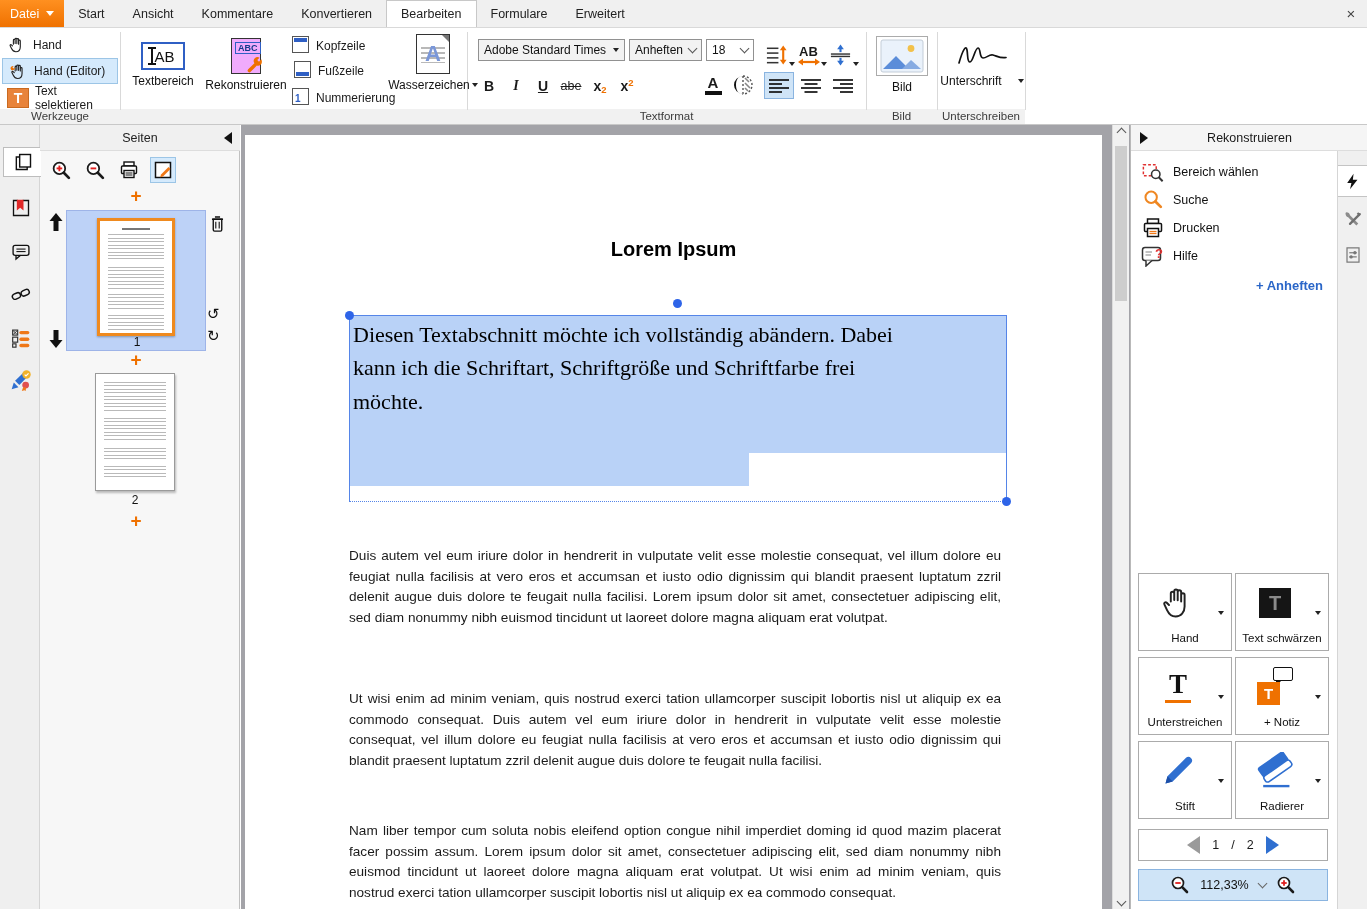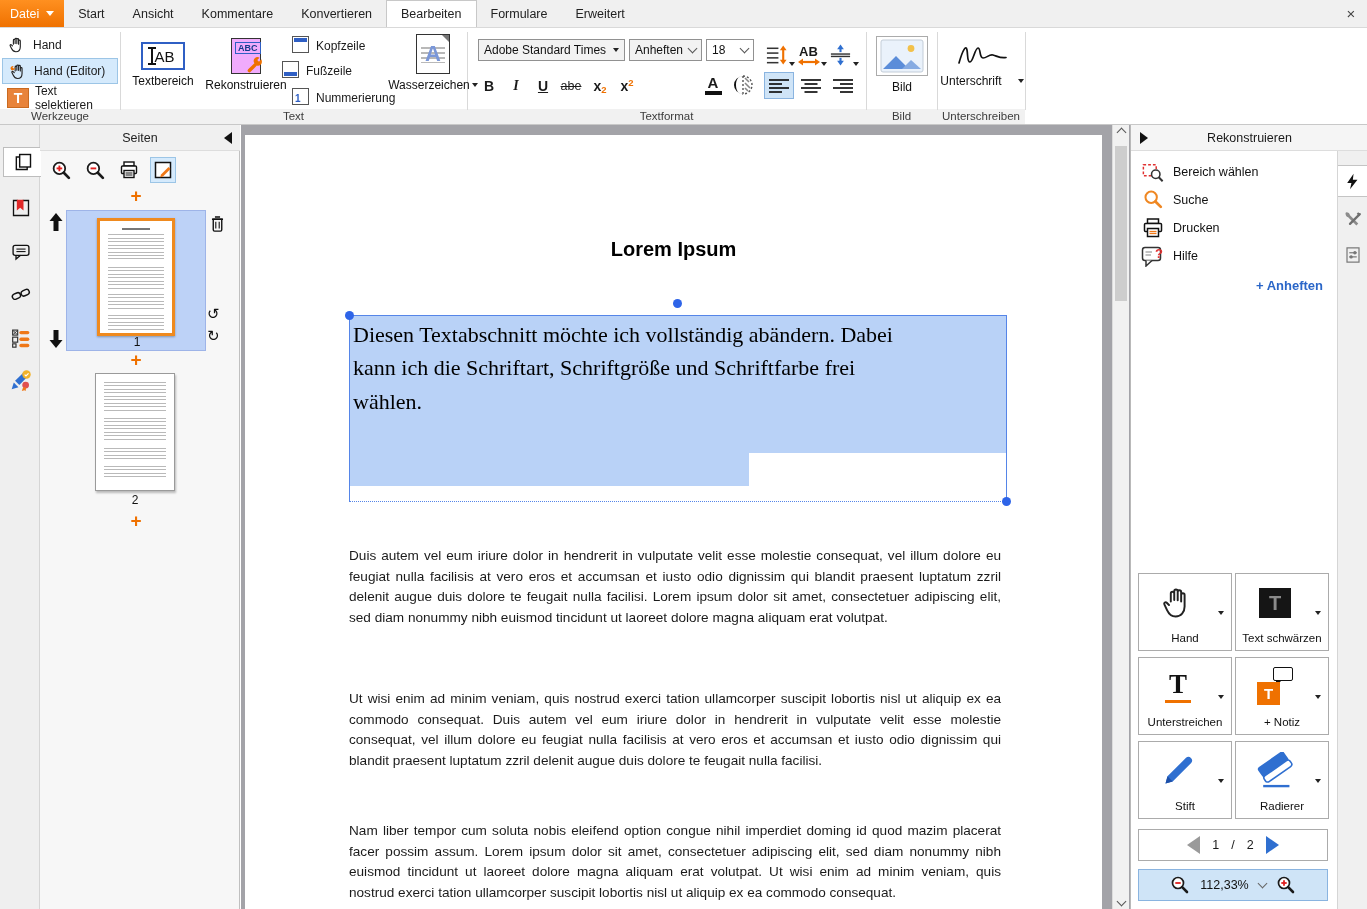--- a/index.html
+++ b/index.html
@@ -244,42 +244,41 @@
         <svg style="position:absolute;right:-4px;bottom:-3px" width="20" height="20" viewBox="0 0 24 24">
             <path d="M21.5 7.2a4.6 4.6 0 01-6.1 4.3L8 19a2.1 2.1 0 01-3-3l7.5-7.4A4.6 4.6 0 0118.6 2l-2.7 2.7 2.1 2.1L20.7 4c.5.9.8 2 .8 3.2z" fill="#ef7100"></path>
           </svg>
       </span>
       <span>Rekonstruieren</span>
     </div>
     <div class="mini-row" style="left:292px;top:8px">
       <span class="mini-ico top"></span>
       <span>Kopfzeile</span>
     </div>
-    <div class="mini-row" style="left:282px;top:33px">
+    <div class="mini-row" style="left:294px;top:33px">
       <span class="mini-ico bot"></span>
       <span>Fußzeile</span>
     </div>
     <div class="mini-row" style="left:292px;top:60px">
       <span class="mini-ico num">
           <span class="mini-num">1</span>
         </span>
       <span>Nummerierung</span>
     </div>
     <div class="bigbtn" style="left:404px;top:6px;width:58px">
       <span class="wz-ico">
         <span class="wz-fold"></span>
           <span class="wz-lines"></span>
         <span class="wz-a">A</span>
       </span>
       <span style="display:flex;align-items:center;gap:2px">
         <span>Wasserzeichen</span>
         <span class="caret-s"></span>
       </span>
     </div>
-    <div class="glabel" style="left:120px;width:347px">Text</div>
 
     <div class="select" style="left:478px;top:11px;width:147px">
       <span>Adobe Standard Times</span>
       <span class="caret-s"></span>
     </div>
     <div class="select" style="left:629px;top:11px;width:73px">
       <span>Anheften</span>
       <span class="chev"></span>
     </div>
     <div class="select" style="left:706px;top:11px;width:48px;background:#fff">
@@ -557,21 +556,21 @@
   <div class="viewer">
     <div class="pagesheet">
       <div class="doc-title">Lorem Ipsum</div>
 
       <div class="textbox">
         <div class="hl-a"></div>
         <div class="hl-b"></div>
         <div class="sel-text">
           <div class="sel-line">Diesen Textabschnitt möchte ich vollständig abändern. Dabei</div>
           <div class="sel-line">kann ich die Schriftart, Schriftgröße und Schriftfarbe frei</div>
-          <div class="sel-line">wählen.</div>
+          <div class="sel-line">möchte.</div>
           <div class="sel-line"></div>
         </div>
       </div>
       <div class="handle" style="left:100px;top:176px"></div>
       <div class="handle" style="left:428px;top:164px"></div>
       <div class="handle" style="left:757px;top:362px"></div>
 
       <div class="para" style="top:411px">Duis autem vel eum iriure dolor in hendrerit in vulputate velit esse molestie consequat, vel illum dolore eu feugiat nulla facilisis at vero eros et accumsan et iusto odio dignissim qui blandit praesent luptatum zzril delenit augue duis dolore te feugait nulla facilisi. Lorem ipsum dolor sit amet, consectetuer adipiscing elit, sed diam nonummy nibh euismod tincidunt ut laoreet dolore magna aliquam erat volutpat.</div>
       <div class="para" style="top:554px">Ut wisi enim ad minim veniam, quis nostrud exerci tation ullamcorper suscipit lobortis nisl ut aliquip ex ea commodo consequat. Duis autem vel eum iriure dolor in hendrerit in vulputate velit esse molestie consequat, vel illum dolore eu feugiat nulla facilisis at vero eros et accumsan et iusto odio dignissim qui blandit praesent luptatum zzril delenit augue duis dolore te feugait nulla facilisi.</div>
       <div class="para" style="top:686px">Nam liber tempor cum soluta nobis eleifend option congue nihil imperdiet doming id quod mazim placerat facer possim assum. Lorem ipsum dolor sit amet, consectetuer adipiscing elit, sed diam nonummy nibh euismod tincidunt ut laoreet dolore magna aliquam erat volutpat. Ut wisi enim ad minim veniam, quis nostrud exerci tation ullamcorper suscipit lobortis nisl ut aliquip ex ea commodo consequat.</div>

